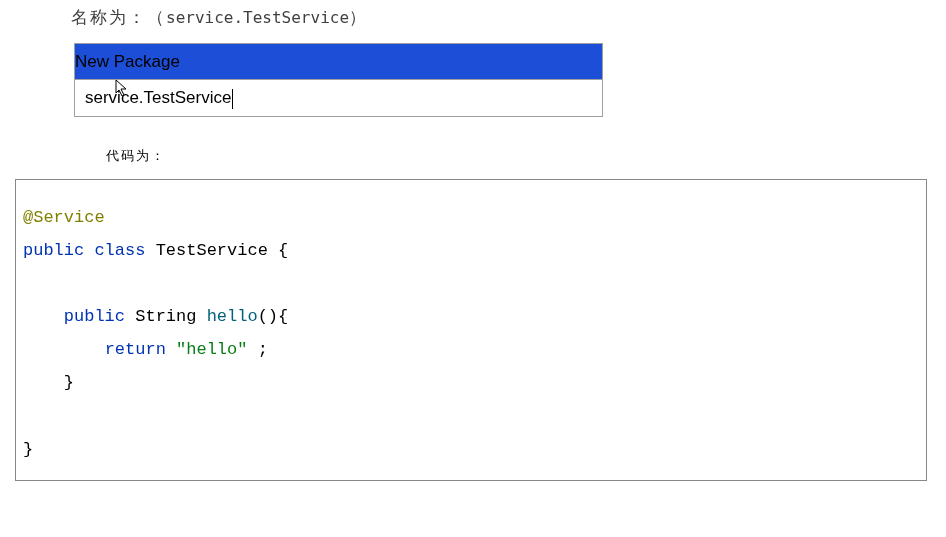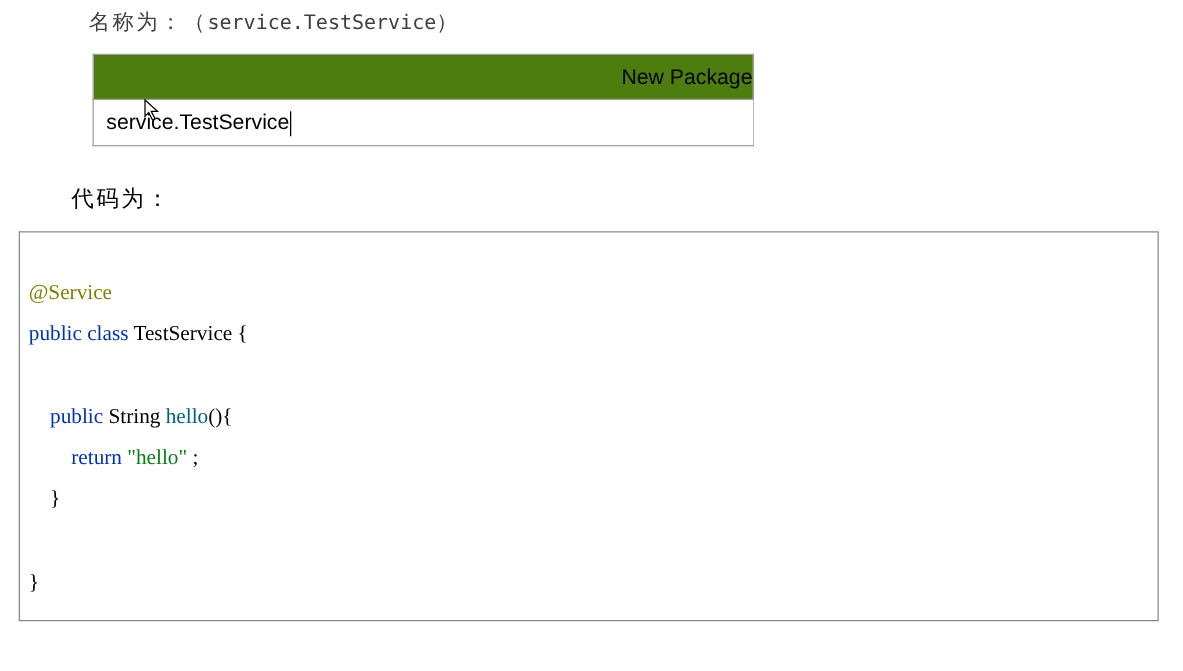--- a/index.html
+++ b/index.html
@@ -27,22 +27,22 @@
       letter-spacing: 0;
       font-size: 16px;
     }
     .dialog-table {
       margin-left: 74px;
       border-collapse: collapse;
       width: 529px;
     }
     .dialog-header-cell {
       border: 1px solid #a0a0a0;
-      background: #4d7c0f;
-      text-align: right;
+      background: #1d4ed8;
+      text-align: left;
       font-size: 17px;
       padding: 8px 0 7px 0;
       font-weight: normal;
     }
     .dialog-input-cell {
       border: 1px solid #a0a0a0;
       background: #fff;
       padding: 8px 10px 7px 10px;
       font-size: 17px;
       position: relative;
@@ -63,33 +63,33 @@
       vertical-align: middle;
       margin-left: 1px;
     }
     .mouse-cursor {
       position: absolute;
       left: 30px;
       top: -9px;
       pointer-events: none;
     }
     .code-label {
-      font-size: 18px;
+      font-size: 13px;
       color: #000;
-      margin-left: 57px;
+      margin-left: 106px;
       margin-top: 30px;
       margin-bottom: 14px;
       letter-spacing: 2px;
     }
     .code-block {
       border: 1px solid #888;
       margin-left: 15px;
       margin-right: 19px;
-      padding: 31px 7px 14px 7px;
-      font-family: Liberation Serif, serif;
+      padding: 21px 7px 14px 7px;
+      font-family: Liberation Mono, monospace;
       font-size: 17px;
       line-height: 1.95;
       white-space: pre;
       color: #000;
     }
     .tok-annotation { color: #808000; }
     .tok-keyword { color: #0033b3; }
     .tok-method { color: #00627a; }
     .tok-string { color: #067d17; }
     .tok-type { color: #000; }

